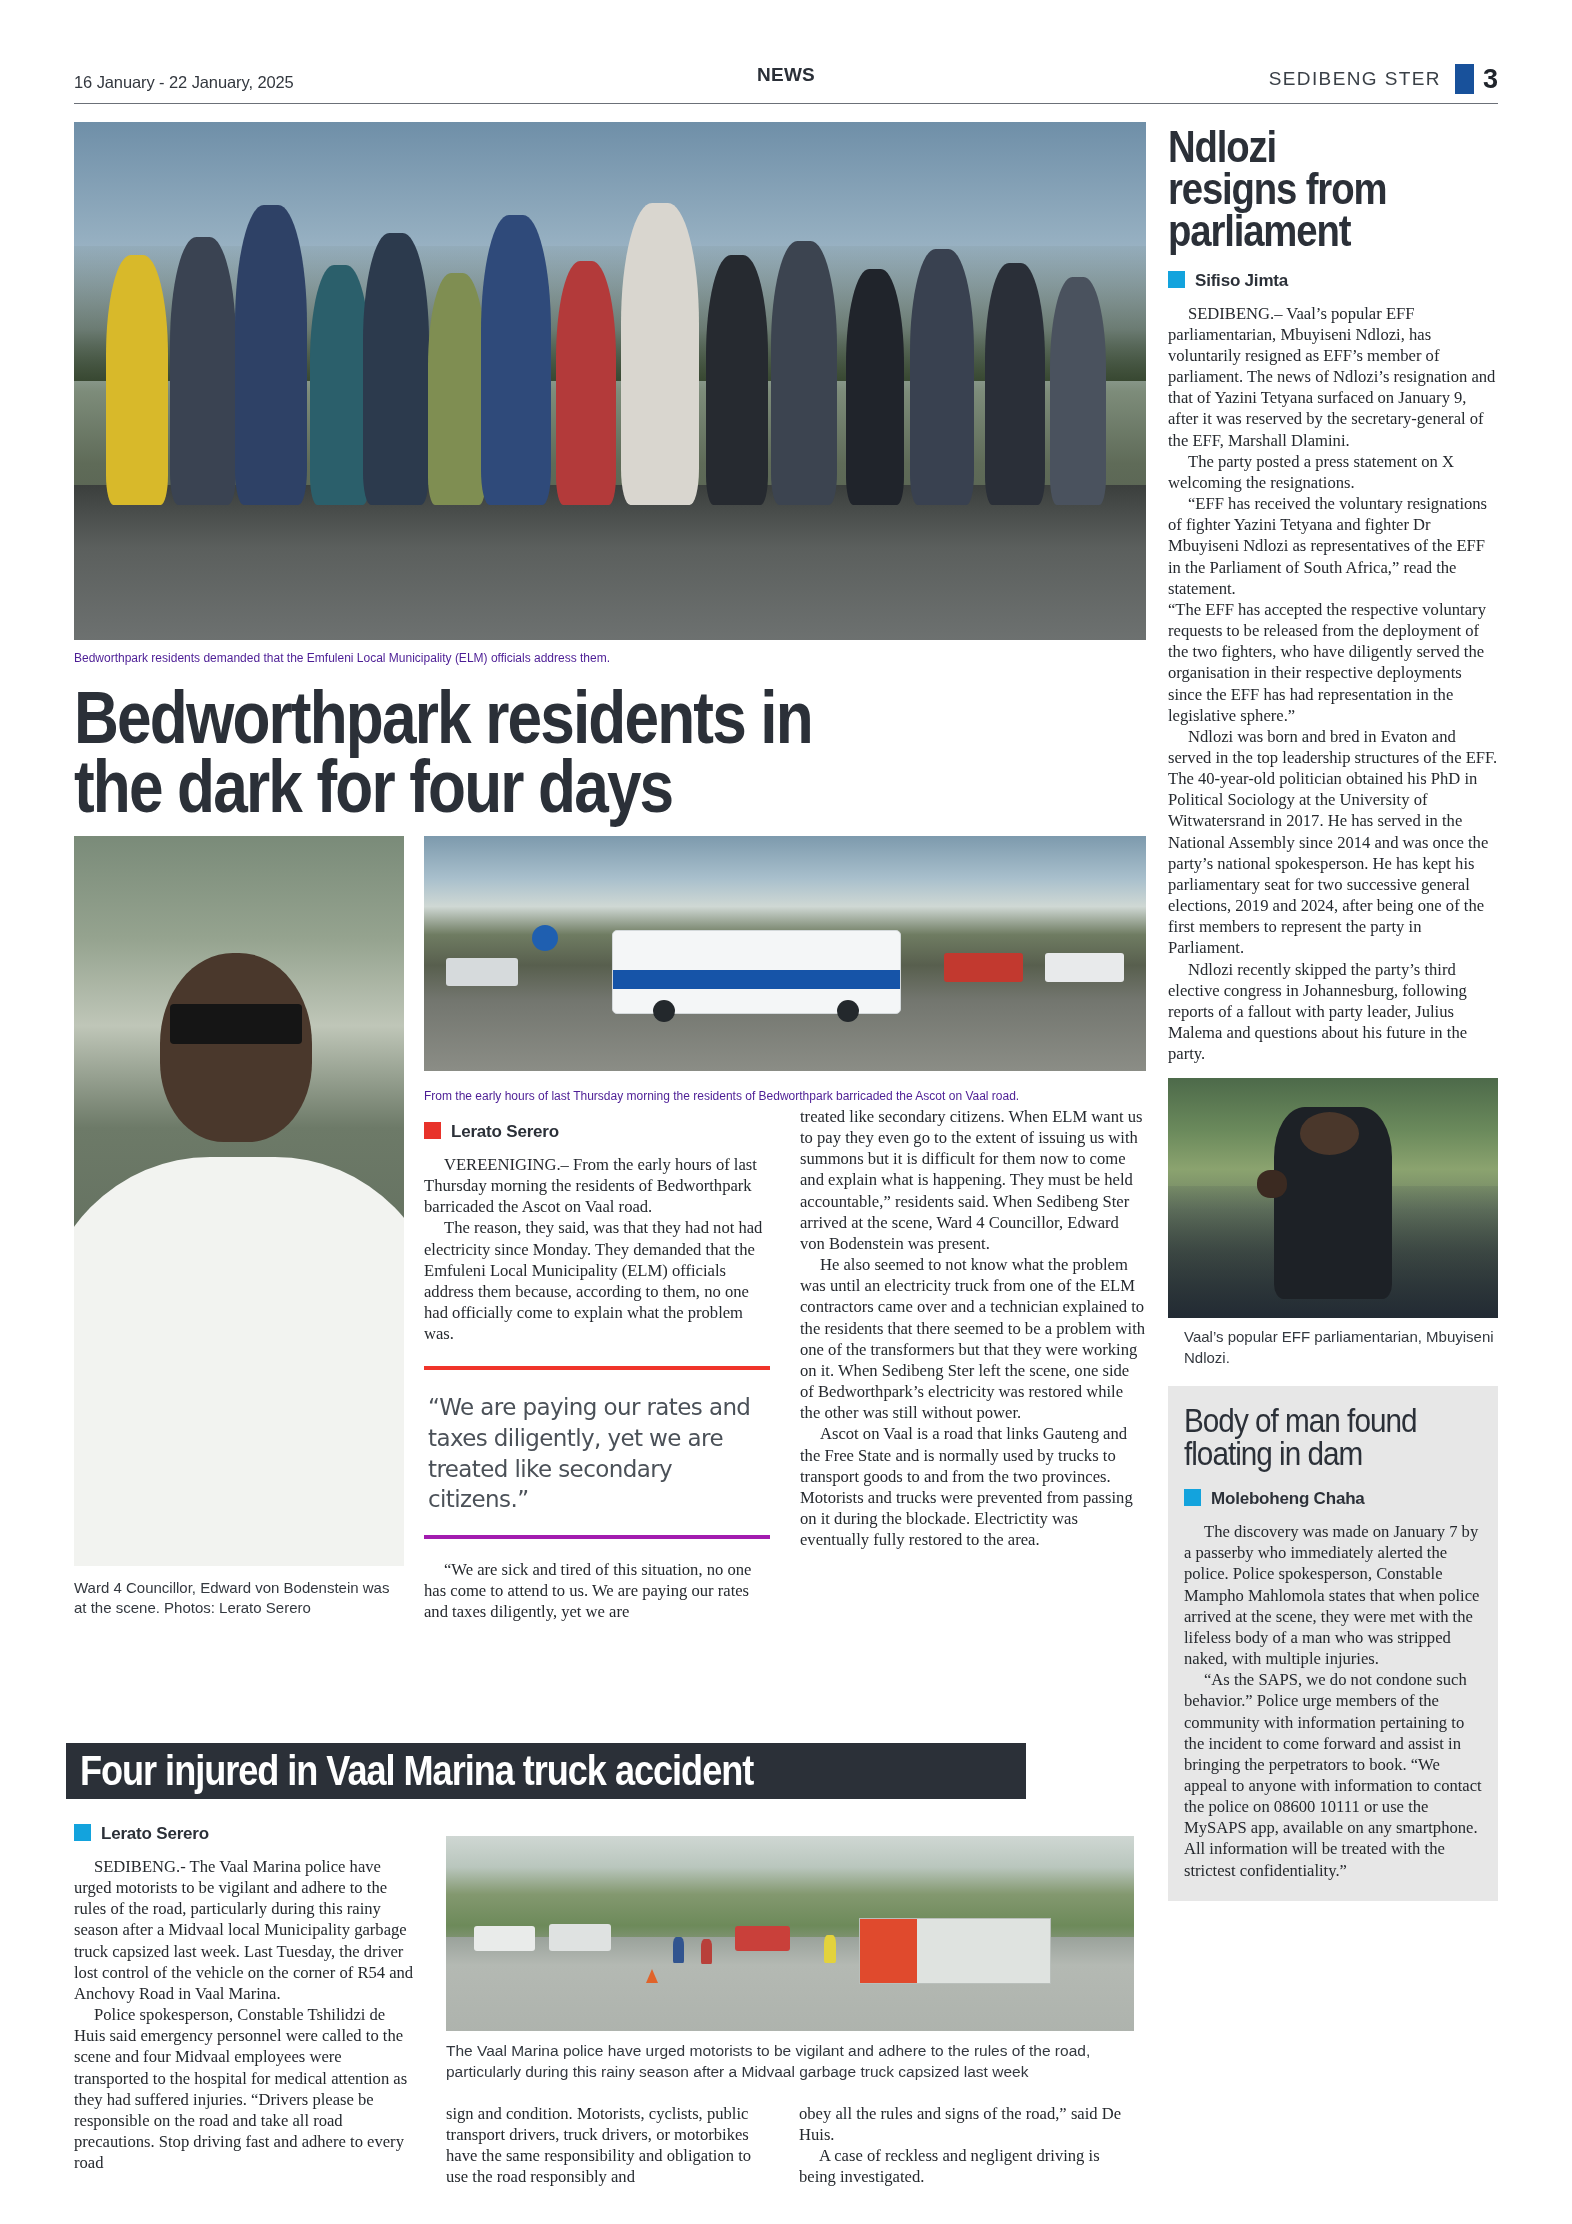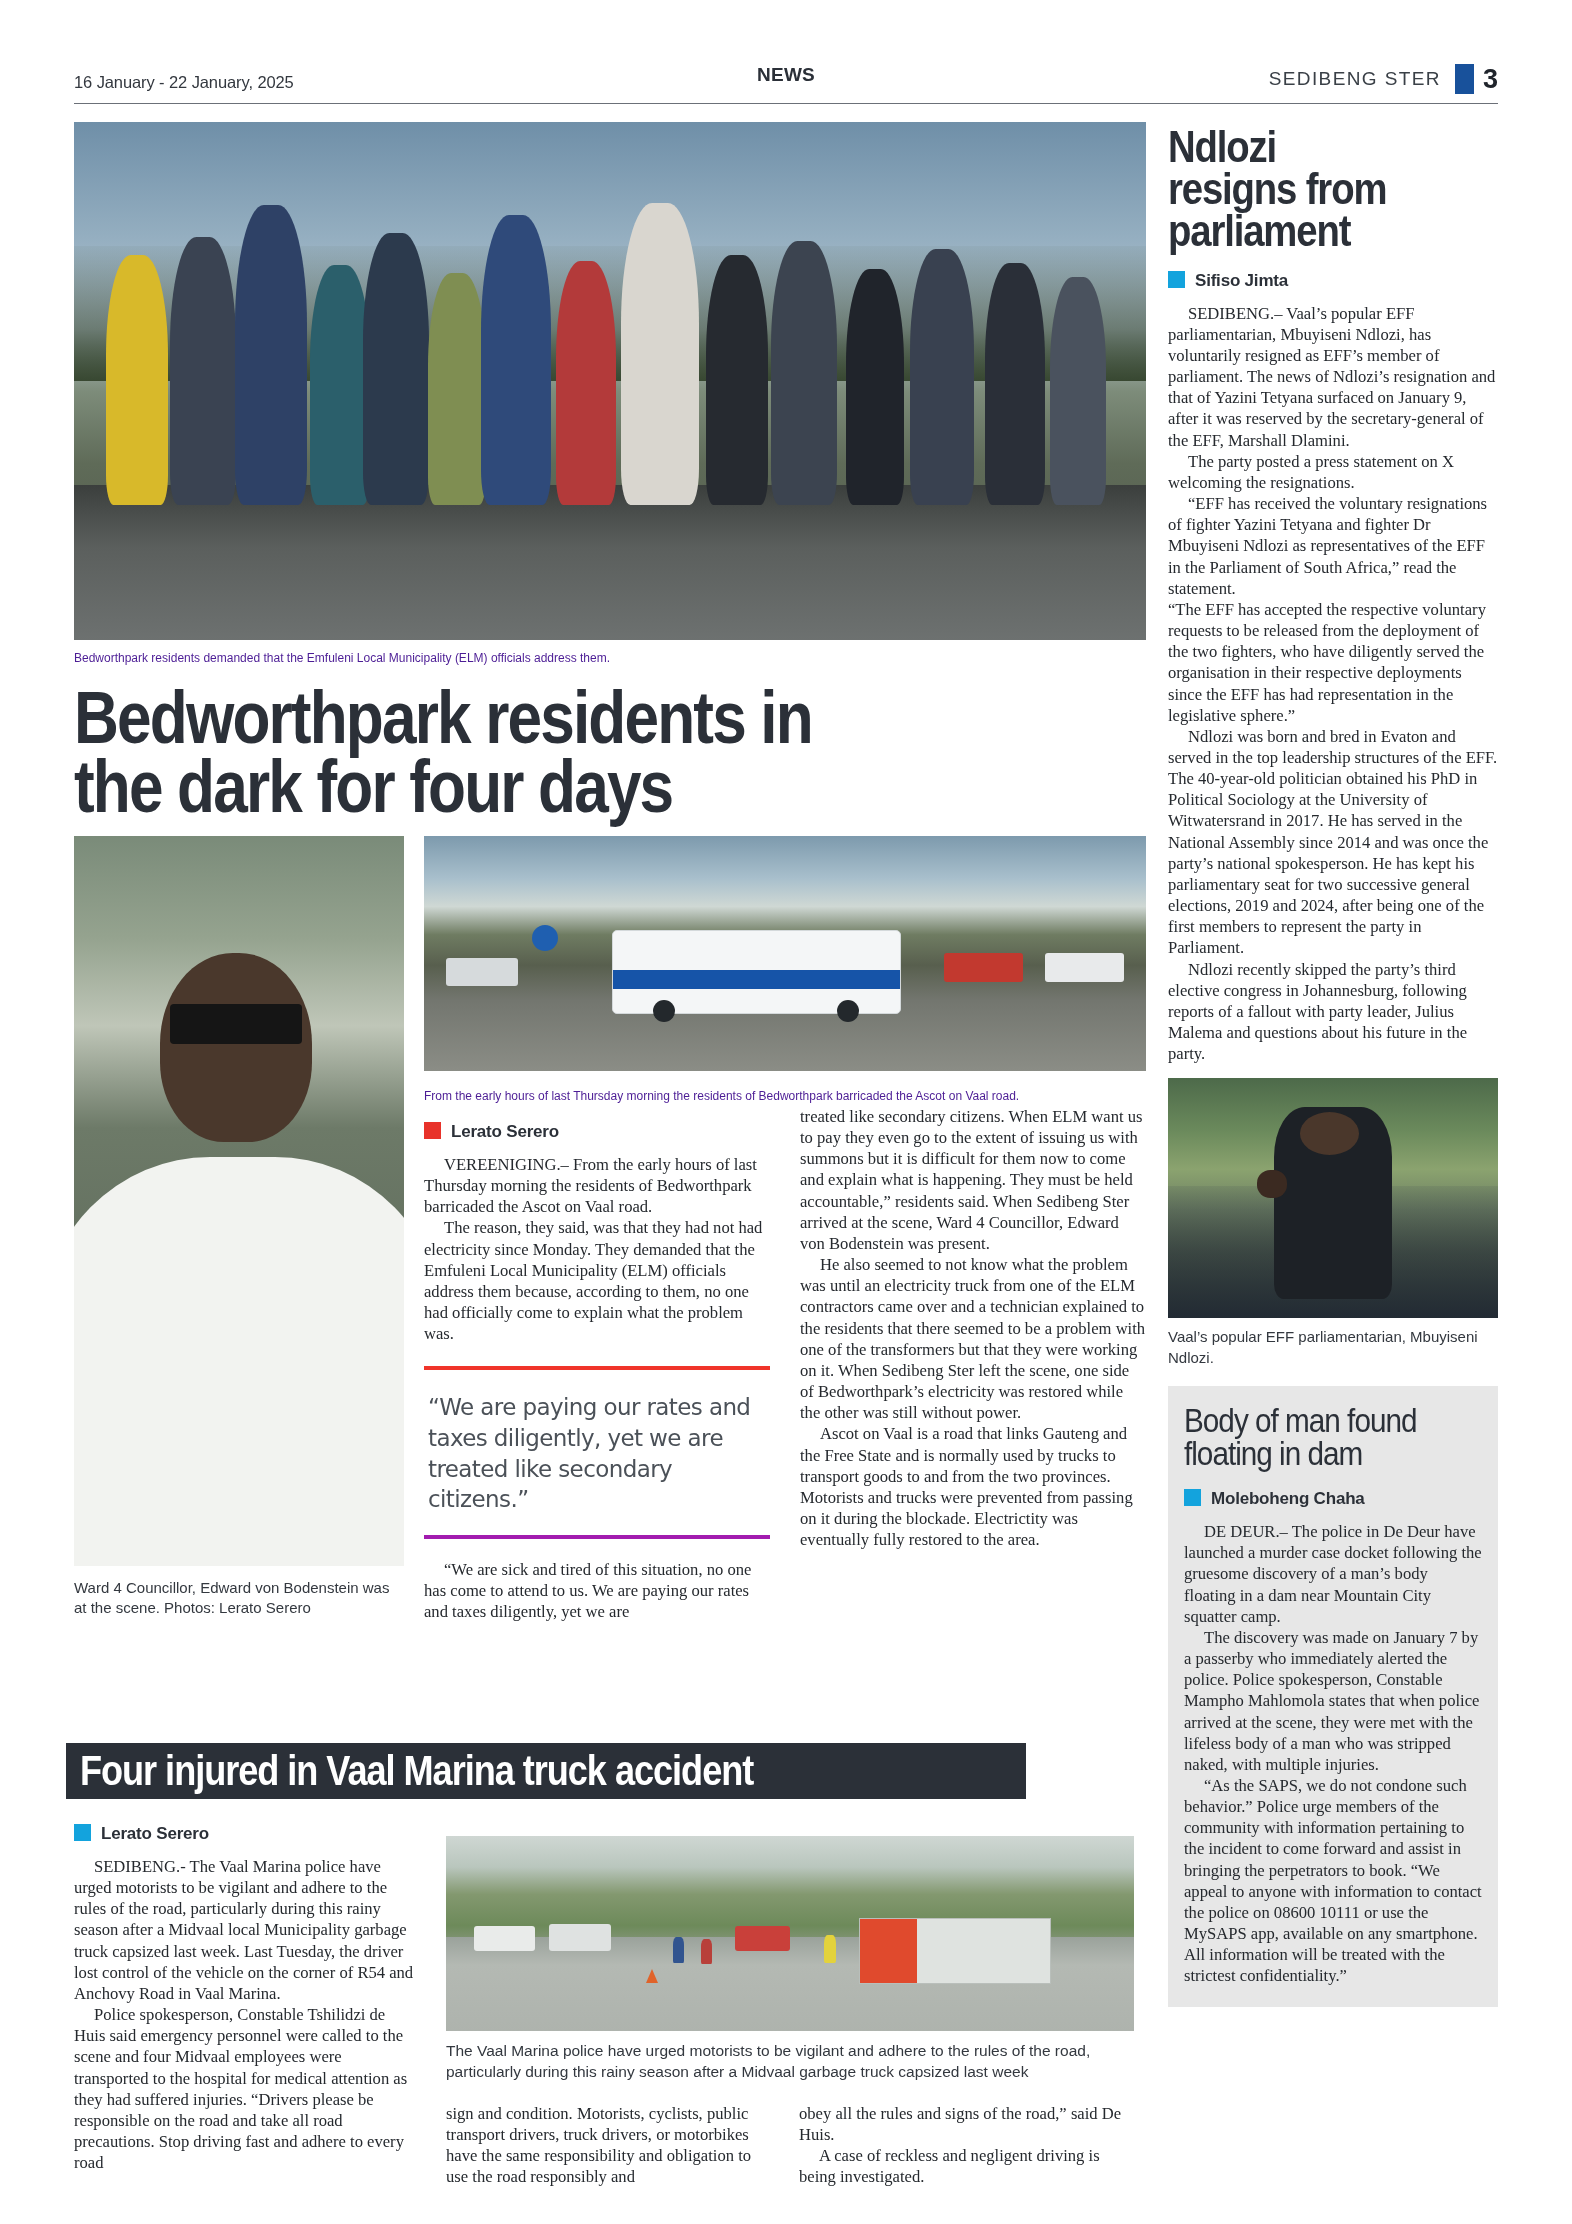--- a/index.html
+++ b/index.html
@@ -401,20 +401,21 @@
     width: 18%; height: 18%;
     background: #4a372b;
     border-radius: 50%;
   }
 
   .right-caption {
     font-size: 15px;
     line-height: 1.35;
     color: #33383f;
     padding-top: 9px;
+    margin-left: 16px;
   }
 
   .dam-box {
     margin-top: 18px;
     background: #e7e7e7;
     padding: 18px 16px 20px 16px;
     width: 330px;
   }
   .dam-headline {
     font-family: "Liberation Sans", sans-serif;
@@ -620,21 +621,20 @@
         <span>Body of man found</span><br>
         <span>floating in dam</span>
       </h3>
 
       <div class="byline">
         <span class="byline-sq blue"></span>
         <span class="byline-name">Moleboheng Chaha</span>
       </div>
 
       <div class="body-text">
-        <p>DE DEUR.– The police in De Deur have launched a murder case docket following the gruesome discovery of a man’s body floating in a dam near Mountain City squatter camp.</p>
         <p>The discovery was made on January 7 by a passerby who immediately alerted the police. Police spokesperson, Constable Mampho Mahlomola states that when police arrived at the scene, they were met with the lifeless body of a man who was stripped naked, with multiple injuries.</p>
         <p>“As the SAPS, we do not condone such behavior.” Police urge members of the community with information pertaining to the incident to come forward and assist in bringing the perpetrators to book. “We appeal to anyone with information to contact the police on 08600 10111 or use the MySAPS app, available on any smartphone. All information will be treated with the strictest confidentiality.”</p>
       </div>
     </div>
 
   </div>
 
 </div>
 
 </body></html>

